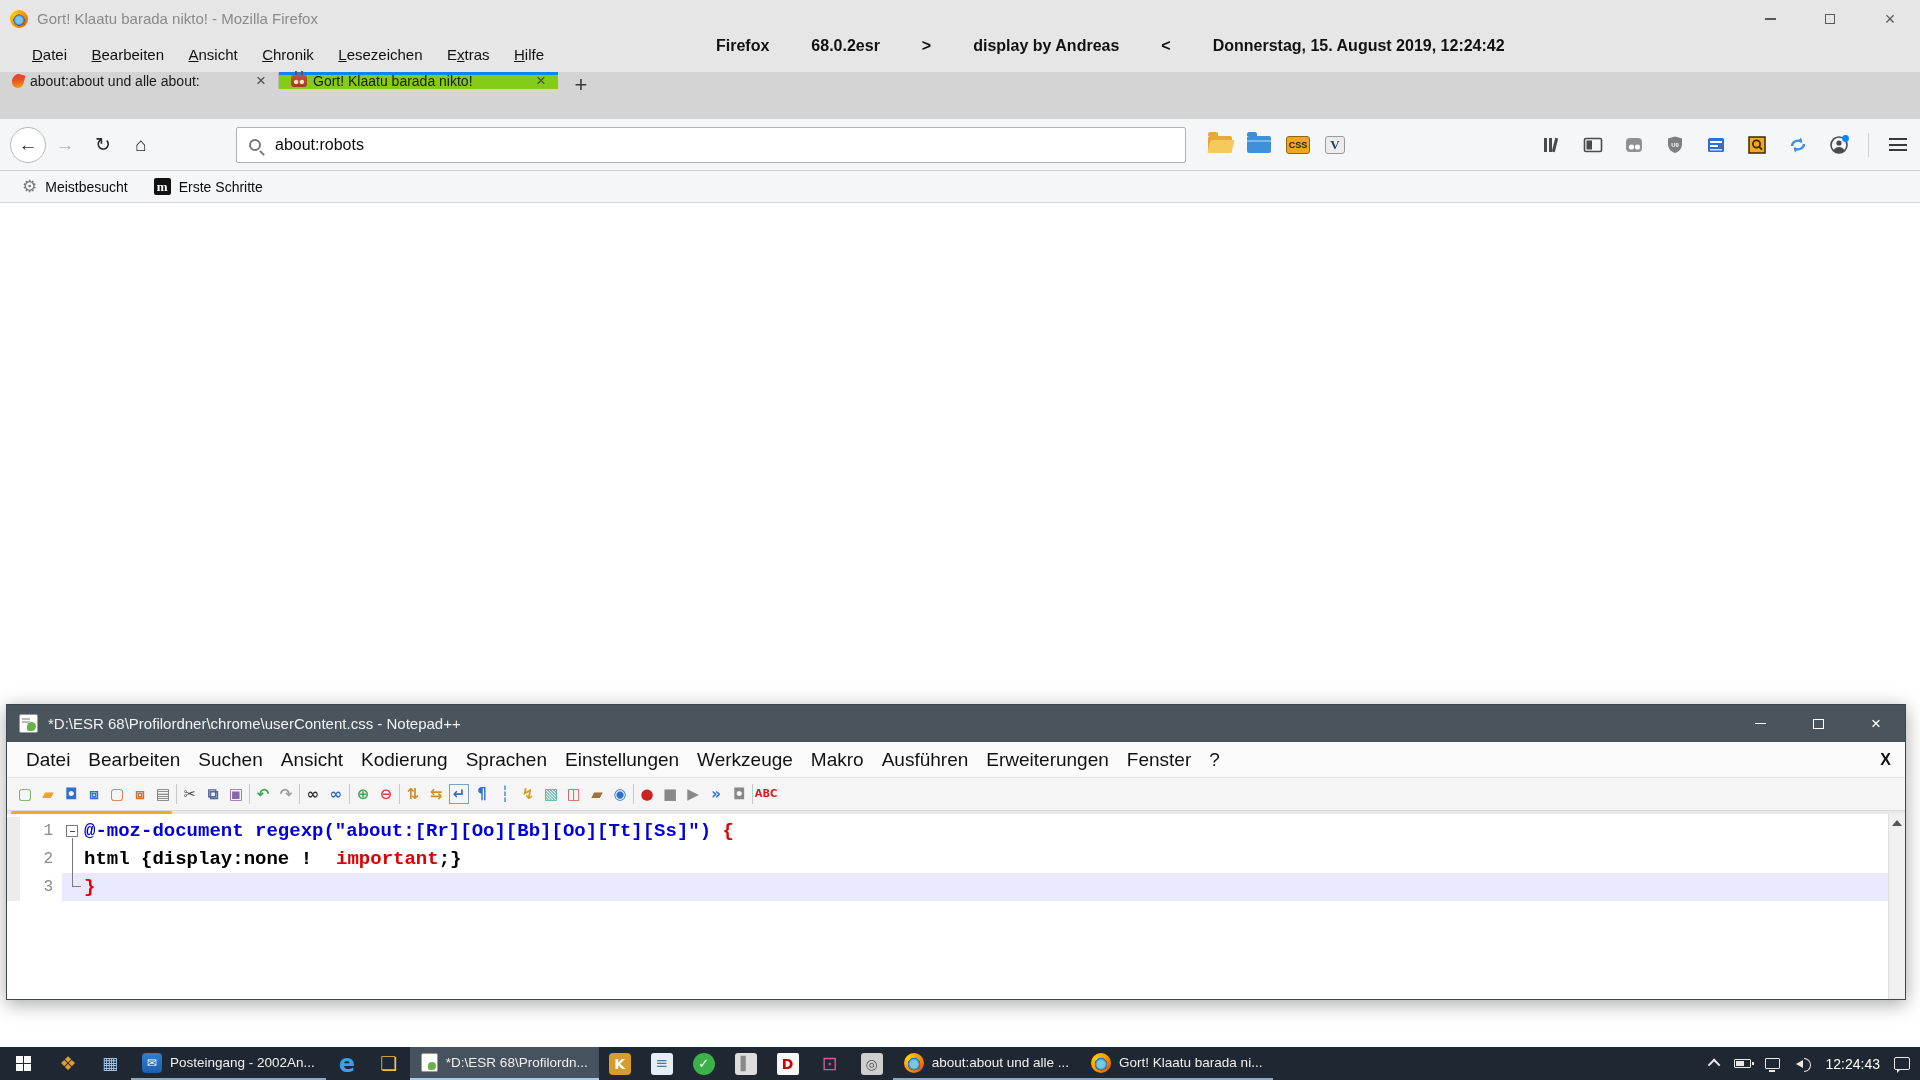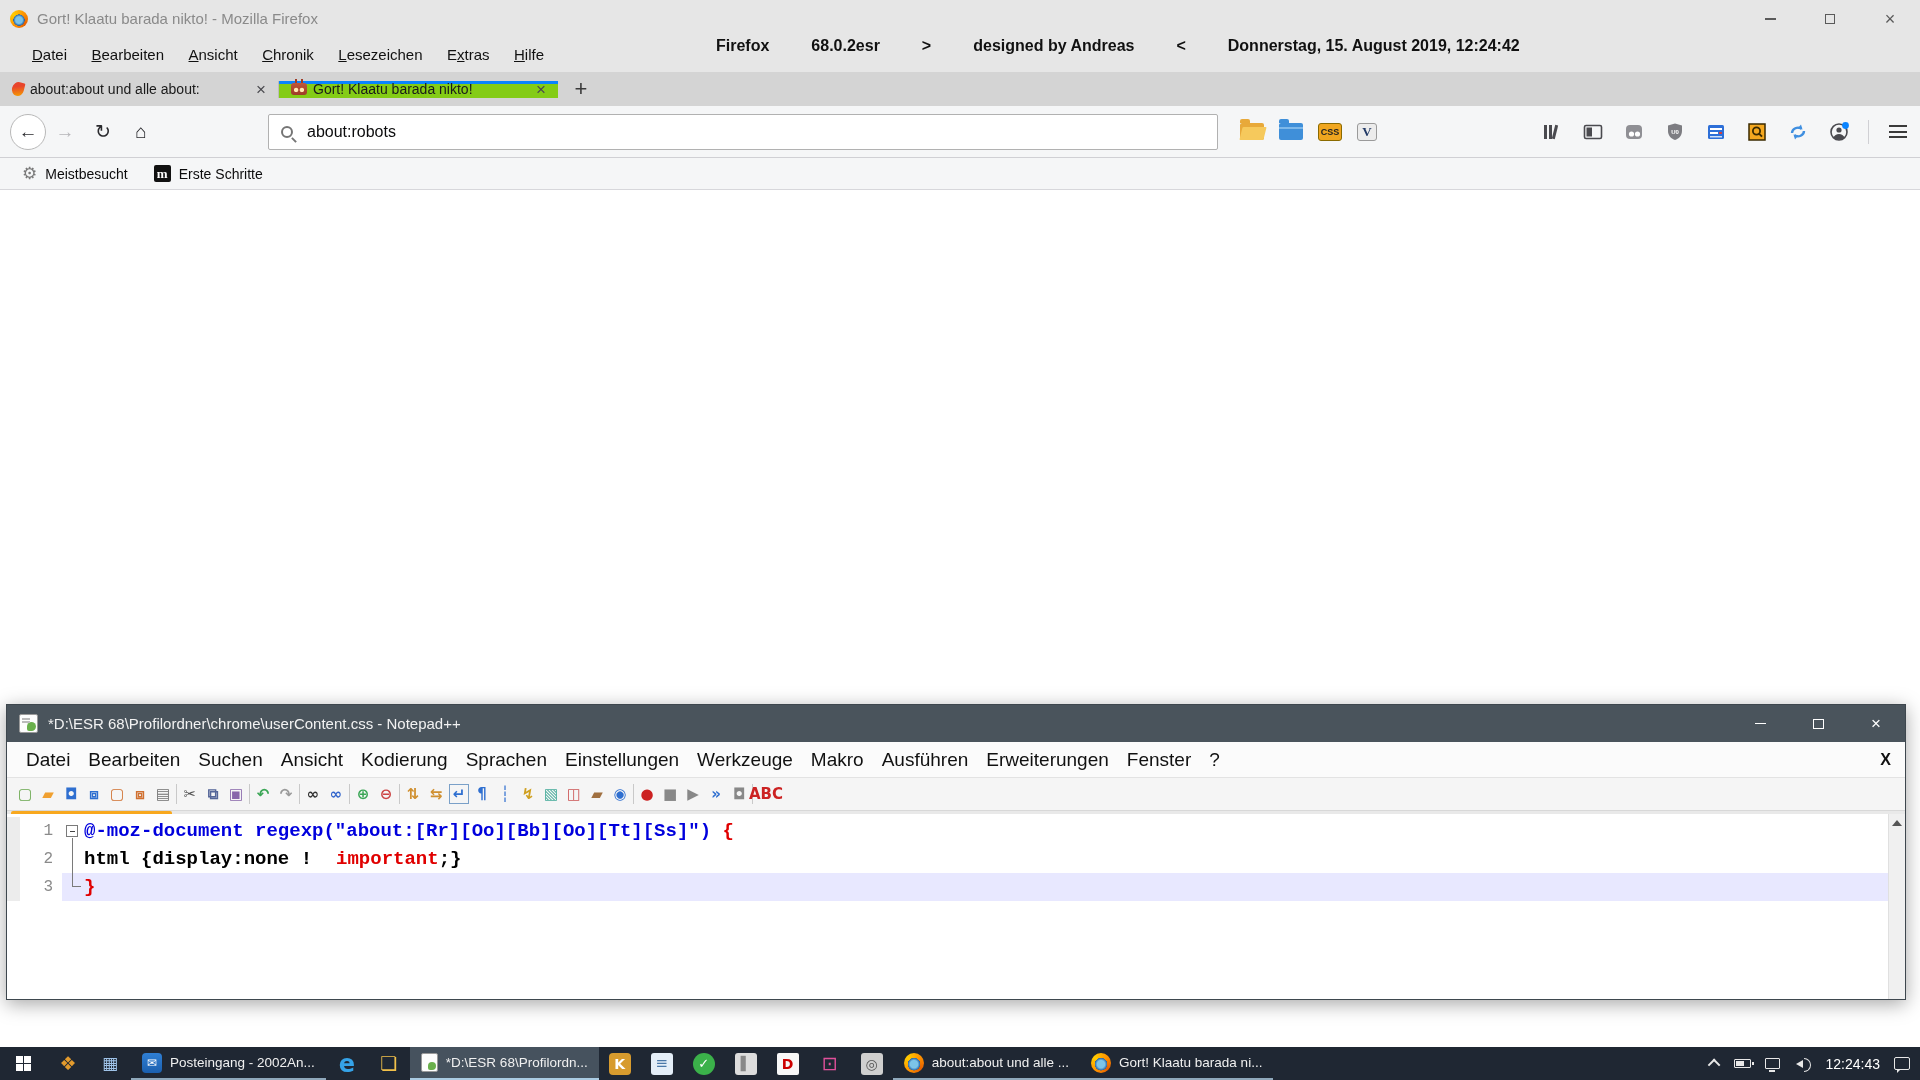--- a/index.html
+++ b/index.html
@@ -20,21 +20,21 @@
      background:radial-gradient(circle at 50% 56%, #7cc4e8 0 25%, #2a65a5 41%, rgba(0,0,0,0) 43%),
      conic-gradient(from 130deg,#e66000,#ff9500,#ffcb00,#ff9500,#e66000);}
   .ff-app-icon{width:18px;height:18px;flex:none;}
 
   .ff-menubar{height:35px;background:#e6e6e6;display:flex;align-items:center;padding-left:22px;position:relative;}
   .ff-menu-item{font-size:15px;color:#111;padding:4px 10px;}
   .ff-menu-item .acc{text-decoration:underline;}
   .ff-infobar{position:absolute;left:716px;top:0;height:35px;display:flex;align-items:flex-start;gap:42px;}
   .ff-info-seg{font-weight:bold;font-size:16px;color:#111;white-space:nowrap;}
 
-  .ff-tabbar{height:34px;background:#d4d4d4;display:flex;align-items:center;}
+  .ff-tabbar{height:47px;background:#d4d4d4;display:flex;align-items:flex-start;}
   .ff-tab{width:279px;display:flex;align-items:center;padding:0 8px 0 12px;position:relative;font-size:14px;color:#1a1a1a;}
   .ff-tab.inactive{background:#d4d4d4;border-right:1px solid #bcbcbc;}
   .ff-tab.active{background:#84cc16;}
   .ff-tab.active::before{content:"";position:absolute;left:0;top:0;right:0;height:3px;background:#0a84ff;}
   .ff-tab-label{flex:1;white-space:nowrap;overflow:hidden;margin:0 6px;position:relative;}
   .ff-tab.inactive .ff-tab-label::after{content:"";position:absolute;right:0;top:0;bottom:0;width:34px;
       background:linear-gradient(90deg,rgba(212,212,212,0),#d4d4d4);}
   .ff-tab-close{font-size:17px;color:#4a4a4f;padding:0 4px;line-height:1;}
   .flame-icon{width:12px;height:14px;flex:none;border-radius:60% 10% 55% 55%;transform:rotate(14deg);
       background:linear-gradient(160deg,#e8452c 35%,#f59f00 95%);}
@@ -42,21 +42,21 @@
       background:radial-gradient(circle at 32% 58%, #ffe9b0 0 1.8px, rgba(0,0,0,0) 2.6px),
                  radial-gradient(circle at 68% 58%, #ffe9b0 0 1.8px, rgba(0,0,0,0) 2.6px),
                  linear-gradient(#c0563a,#9e3c28);}
   .robot-icon::before{content:"";position:absolute;top:-4px;left:4px;width:2px;height:4px;background:#9e3c28;box-shadow:6px 0 0 #9e3c28;}
   .ff-newtab{width:46px;display:flex;align-items:center;justify-content:center;font-size:22px;color:#3a3a3a;}
 
   .ff-navbar{height:52px;background:#f5f6f7;display:flex;align-items:center;border-bottom:1px solid #d0d0d4;padding:0 10px;}
   .nav-btn{width:38px;height:38px;display:flex;align-items:center;justify-content:center;font-size:19px;color:#2a2a2e;flex:none;}
   .nav-back{width:36px;height:36px;border:1px solid #b8b8b8;border-radius:50%;background:#fff;}
   .nav-fwd{color:#b5b5b8;}
-  .ff-urlbar{width:950px;height:36px;margin-left:108px;background:#fff;border:1px solid #b1b1b1;border-radius:2px;
+  .ff-urlbar{width:950px;height:36px;margin-left:76px;background:#fff;border:1px solid #b1b1b1;border-radius:2px;
       display:flex;align-items:center;padding:0 12px;flex:none;}
   .mag{width:12px;height:12px;border:2px solid #757575;border-radius:50%;position:relative;flex:none;}
   .mag::after{content:"";position:absolute;width:2px;height:6px;background:#757575;left:10px;top:9px;transform:rotate(-45deg);}
   .ff-url-input{border:0;outline:0;background:transparent;font-size:16px;color:#0c0c0d;margin-left:12px;flex:1;font-family:"Liberation Sans",sans-serif;}
   .addon-strip{display:flex;align-items:center;gap:15px;margin-left:22px;}
   .folder{width:24px;height:17px;border-radius:2px;position:relative;}
   .folder::before{content:"";position:absolute;top:-4px;left:0;width:10px;height:4px;border-radius:2px 2px 0 0;background:inherit;}
   .folder-open{background:#e8a93a;}
   .folder-open::after{content:"";position:absolute;left:1px;top:4px;right:-1px;bottom:0;background:#f6c95c;transform:skewX(-14deg);border-radius:1px;}
   .folder-blue{background:#3f8fd9;}
@@ -197,21 +197,21 @@
       
         <span class="ff-menu-item"><span>E</span><span class="acc">x</span><span>tras</span></span>
       
         <span class="ff-menu-item"><span></span><span class="acc">H</span><span>ilfe</span></span>
       
     </span>
     <div class="ff-infobar">
       <span class="ff-info-seg">Firefox</span>
         <span class="ff-info-seg">68.0.2esr</span>
         <span class="ff-info-seg">&gt;</span>
-        <span class="ff-info-seg">designed by Andreas</span>
+        <span class="ff-info-seg">display by Andreas</span>
         <span class="ff-info-seg">&lt;</span>
         <span class="ff-info-seg">Donnerstag, 15. August 2019, 12:24:42</span>
     </div>
   </div>
 
   <div class="ff-tabbar">
     <div class="ff-tab inactive">
       <span class="flame-icon"></span>
       <span class="ff-tab-label">about:about und alle about:</span>
       <span class="ff-tab-close">×</span>
@@ -417,21 +417,21 @@
       <span class="tb-ic" style="color: rgb(136, 136, 136);">■</span>
 
       <span class="tb-ic" style="color: rgb(136, 136, 136);">▶</span>
 
       <span class="tb-ic" style="color: rgb(47, 111, 208);">»</span>
 
       <span class="tb-ic" style="color: rgb(136, 136, 136);">◘</span>
 
       <span class="tb-ic" style="width: 1px; border-left: 1px solid rgb(201, 201, 201);"></span>
 
-      <span class="tb-ic" style="color: rgb(204, 34, 34); font-size: 15px;">ABC</span>
+      <span class="tb-ic" style="color: rgb(204, 34, 34); font-size: 10px;">ABC</span>
 
   </div>
 
   <div class="npp-tabbar">
     <div class="npp-tab">
       <span class="floppy-red"></span>
       <span class="npp-tab-label">userContent.css</span>
       <span class="npp-tab-close">×</span>
     </div>
   </div>

